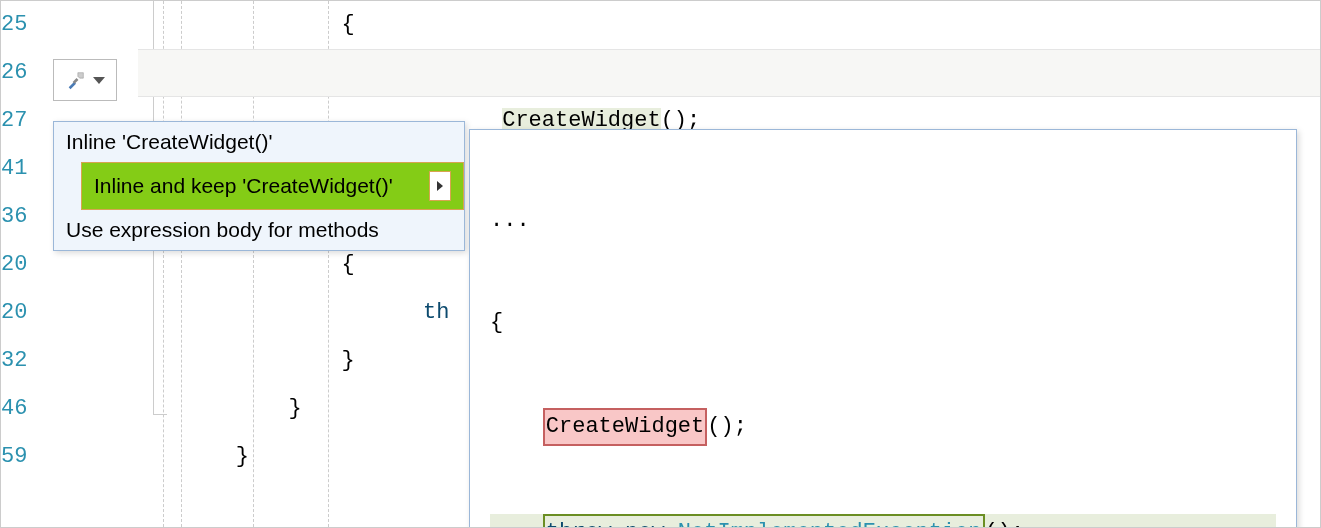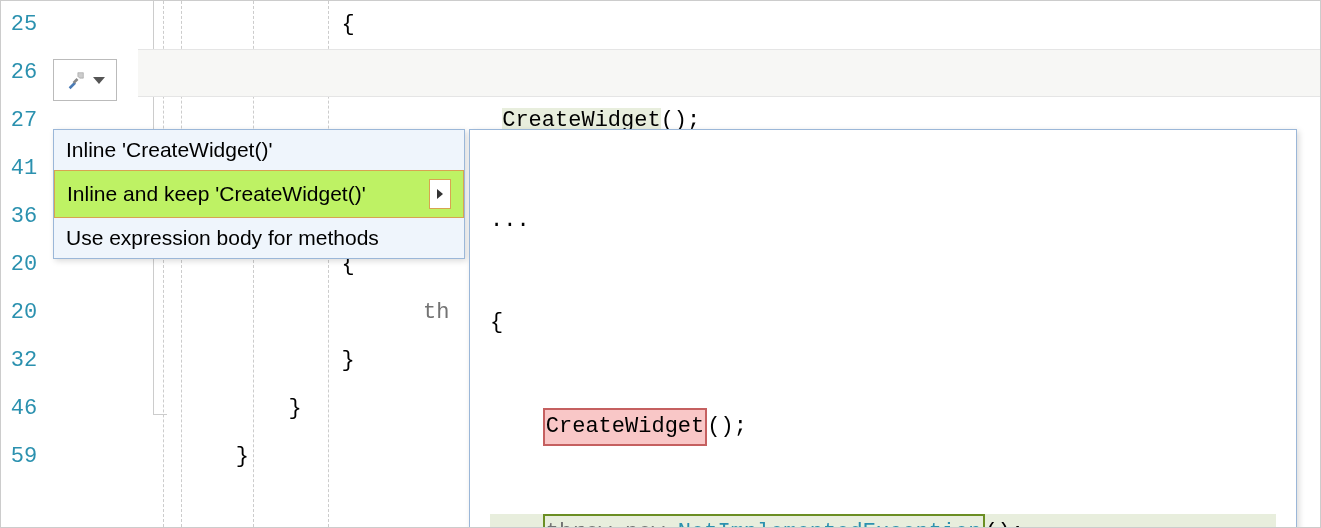--- a/index.html
+++ b/index.html
@@ -17,21 +17,21 @@
       overflow: hidden;
       border: 1px solid #ccc;
     }
     .editor {
       display: flex;
       height: 100%;
     }
     .gutter {
       width: 52px;
       background: #fff;
-      text-align: center;
+      text-align: left;
       color: #2b91af;
       font-size: 22px;
       line-height: 48px;
       padding-right: 6px;
       flex-shrink: 0;
     }
     .gutter-line {
       height: 48px;
     }
     .code-area {
@@ -73,21 +73,21 @@
       z-index: 0;
     }
     .highlight-line span {
       position: relative;
       z-index: 1;
     }
     .brace { color: #000; }
     .call-hl {
       background: #e8eedd;
     }
-    .kw-blue { color: #737373; text-align: right; }
+    .kw-blue { color: #0c4a6e; text-align: right; }
 
     
     .action-button {
       position: absolute;
       left: 52px;
       top: 58px;
       width: 64px;
       height: 42px;
       background: #fff;
       border: 1px solid #bbb;
@@ -107,40 +107,41 @@
       height: 0;
       border-left: 6px solid transparent;
       border-right: 6px solid transparent;
       border-top: 7px solid #555;
     }
 
     
     .menu {
       position: absolute;
       left: 52px;
-      top: 128px;
+      top: 120px;
       width: 412px;
       background: #eff5fc;
       border: 1px solid #9bb7d8;
       z-index: 20;
       font-family: "Segoe UI", Arial, sans-serif;
       font-size: 21px;
       box-shadow: 2px 2px 6px rgba(0,0,0,0.15);
     }
     .menu-item {
       padding: 8px 12px;
       cursor: pointer;
       display: flex;
       align-items: center;
       justify-content: space-between;
       color: #000;
     }
     .menu-item.selected {
-      background: #bef264;
+      background: #84cc16;
       border: 1px solid #d8a450;
+      margin-left: 27px;
     }
     .submenu-arrow {
       width: 22px;
       height: 30px;
       border: 1px solid #d8a450;
       background: #fff;
       display: flex;
       align-items: center;
       justify-content: center;
       margin-left: 8px;

